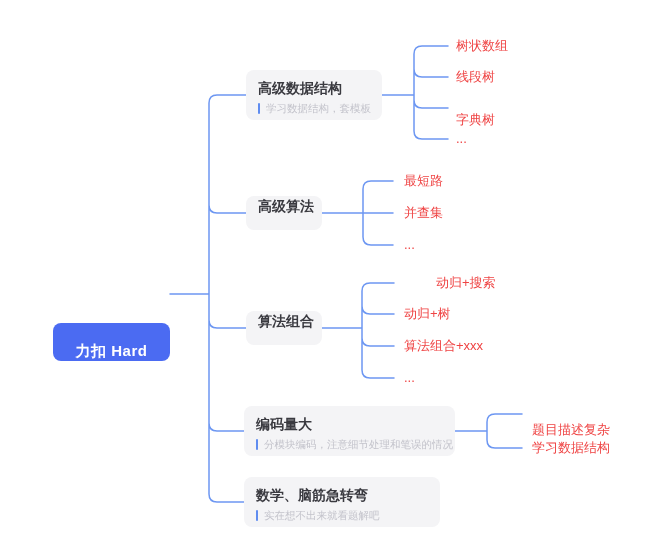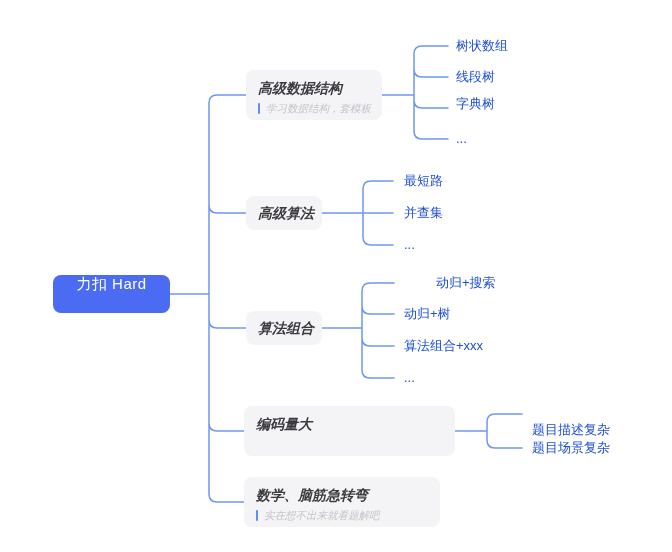--- a/index.html
+++ b/index.html
@@ -10,35 +10,35 @@
     font-family:"Liberation Sans","DejaVu Sans",sans-serif;
     overflow:hidden;
   }
   svg.connectors{position:absolute;left:0;top:0;width:672px;height:552px;}
   svg.connectors path{fill:none;stroke:#6D97F2;stroke-width:1.5;stroke-linecap:round;}
 
   .root-node{
     position:absolute;
     background:#4B6BF2;
     border-radius:8px;
-    display:flex;align-items:flex-start;justify-content:center;
-    color:#ffffff;font-size:15px;font-weight:400;
+    display:flex;align-items:flex-end;justify-content:center;
+    color:#ffffff;font-size:15px;font-weight:700;
     letter-spacing:.5px;
     cursor:pointer;
+    margin-top:48px;
   }
   .branch-node{
     position:absolute;
     background:#F4F4F6;
     border-radius:8px;
     box-sizing:border-box;
     padding:8px 12px 0 12px;
     cursor:pointer;
-    font-style:italic;
   }
-  .branch-node.compact{display:flex;align-items:center;padding:0 0 0 12px;}
+  .branch-node.compact{display:flex;align-items:flex-start;padding:0 0 0 12px;}
   .branch-title{
     display:block;
     font-size:14px;font-weight:700;color:#3A3A40;
     line-height:20px;
     white-space:nowrap;
   }
   .branch-note{
     display:flex;align-items:center;
     margin-top:3px;
     white-space:nowrap;
@@ -49,21 +49,21 @@
     background:#5F8CF0;border-radius:1px;
     margin-right:6px;flex:0 0 auto;
   }
   .note-text{
     font-size:10.5px;color:#C3C3CB;
     line-height:14px;
   }
   .leaf{
     position:absolute;
     transform:translateY(-50%);
-    font-size:13px;color:#1d4ed8;
+    font-size:13px;color:#ef4444;
     line-height:18px;white-space:nowrap;
     cursor:pointer;
   }
 </style>
 </head>
 <body>
 
 <div class="canvas">
 
   <svg class="connectors" viewBox="0 0 672 552" aria-hidden="true">
@@ -97,43 +97,47 @@
 
   <div class="branch-node" style="left:246px;top:70px;width:136px;height:50px;">
     <span class="branch-title">高级数据结构</span>
     <span class="branch-note">
       <span class="note-bar"></span>
       <span class="note-text">学习数据结构，套模板</span>
     </span>
   </div>
   <div class="leaf" style="left:456px;top:46px;">树状数组</div>
   <div class="leaf" style="left:456px;top:77px;text-align:right;">线段树</div>
-  <div class="leaf" style="left:456px;top:104px;">字典树</div>
+  <div class="leaf" style="left:456px;top:120px;">字典树</div>
   <div class="leaf" style="left:456px;top:139px;">...</div>
 
   <div class="branch-node compact" style="left:246px;top:196px;width:76px;height:34px;">
     <span class="branch-title">高级算法</span>
   </div>
   <div class="leaf" style="left:404px;top:181px;">最短路</div>
   <div class="leaf" style="left:404px;top:213px;">并查集</div>
   <div class="leaf" style="left:404px;top:245px;">...</div>
 
   <div class="branch-node compact" style="left:246px;top:311px;width:76px;height:34px;">
     <span class="branch-title">算法组合</span>
   </div>
   <div class="leaf" style="left:404px;top:283px;margin-left:32px;">动归+搜索</div>
   <div class="leaf" style="left:404px;top:314px;">动归+树</div>
   <div class="leaf" style="left:404px;top:346px;">算法组合+xxx</div>
   <div class="leaf" style="left:404px;top:378px;">...</div>
 
   <div class="branch-node" style="left:244px;top:406px;width:211px;height:50px;">
     <span class="branch-title">编码量大</span>
+    <span class="branch-note">
+      <span class="note-bar"></span>
+      <span class="note-text">分模块编码，注意细节处理和笔误的情况</span>
+    </span>
   </div>
   <div class="leaf" style="left:532px;top:414px;margin-top:16px;">题目描述复杂</div>
-  <div class="leaf" style="left:532px;top:448px;">题目场景复杂</div>
+  <div class="leaf" style="left:532px;top:448px;">学习数据结构</div>
 
   <div class="branch-node" style="left:244px;top:477px;width:196px;height:50px;">
     <span class="branch-title">数学、脑筋急转弯</span>
     <span class="branch-note">
       <span class="note-bar"></span>
       <span class="note-text">实在想不出来就看题解吧</span>
     </span>
   </div>
 
 </div>

